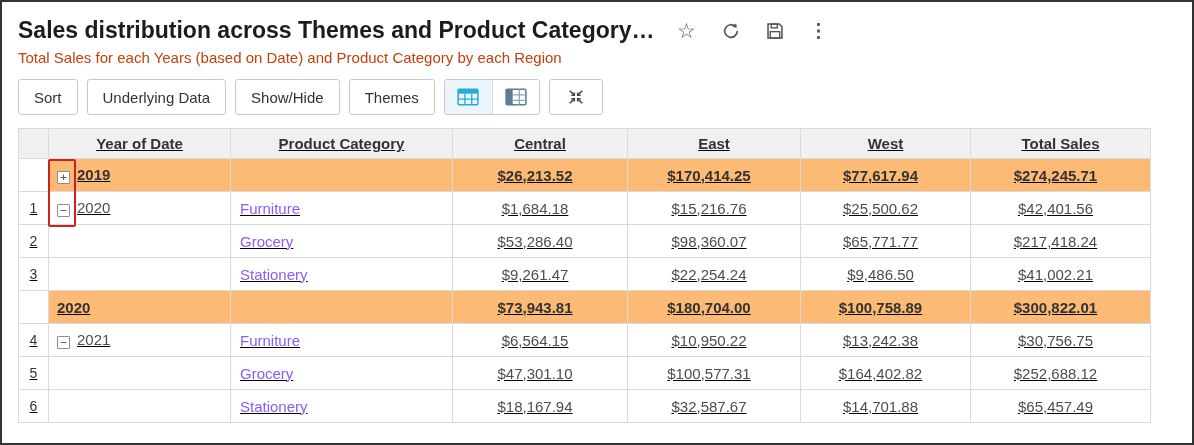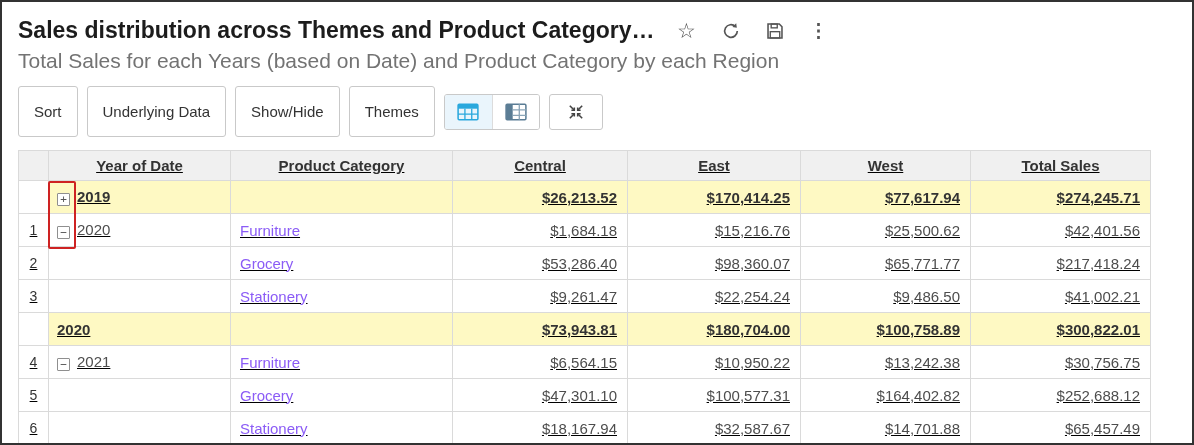--- a/index.html
+++ b/index.html
@@ -8,47 +8,47 @@
     width:1194px; height:445px; border:2px solid #323232; background:#fff;
     overflow:hidden; position:relative;
   }
   
   .title-row { display:flex; align-items:center; margin:15px 16px 0 16px; }
   .page-title { font-size:23px; font-weight:700; color:#1c1c1c; white-space:nowrap; }
   .title-icons { display:flex; align-items:center; gap:24px; margin-left:22px; color:#555; }
   .ti { cursor:pointer; display:flex; align-items:center; justify-content:center; width:20px; height:22px; }
   .star-glyph { font-size:21px; line-height:20px; color:#555; }
   .kebab-glyph { font-size:19px; font-weight:700; color:#555; }
-  .subtitle { margin:5px 16px 0 16px; font-size:21px; color:#737373; }
+  .subtitle { margin:5px 16px 0 16px; font-size:15px; color:#c2410c; }
 
   
   .toolbar { display:flex; align-items:center; gap:9px; margin:13px 16px 13px 16px; }
   .btn {
-    height:51px; padding:0 15px; background:#fff; border:1px solid #c9c9c9;
+    height:36px; padding:0 15px; background:#fff; border:1px solid #c9c9c9;
     border-radius:3px; font-size:15px; color:#333; display:flex; align-items:center;
     cursor:pointer; white-space:nowrap;
   }
   .icon-group { display:flex; border:1px solid #c9c9c9; border-radius:3px; height:36px; overflow:hidden; }
   .icon-btn { width:47px; display:flex; align-items:center; justify-content:center; cursor:pointer; background:#fff; }
   .icon-btn.active { background:#eaf5fc; }
   .icon-btn + .icon-btn { border-left:1px solid #dcdcdc; }
   .solo-btn { width:54px; height:36px; border:1px solid #c9c9c9; border-radius:3px; display:flex; align-items:center; justify-content:center; background:#fff; cursor:pointer; }
 
   
   .table-wrap { position:relative; margin-left:16px; width:1132px;text-decoration:underline; }
   table { border-collapse:collapse; table-layout:fixed; width:1132px; font-size:15px; }
   col.c-num { width:30px; } col.c-year { width:182px; } col.c-cat { width:222px; }
   col.c-central { width:175px; } col.c-east { width:173px; } col.c-west { width:170px; } col.c-total { width:180px; }
   th, td { border:1px solid #dadada; height:33px; padding:0; white-space:nowrap; overflow:hidden; }
   thead th { background:#f0f0f0; font-weight:700; color:#333; height:30px; text-align:center; }
   td.col-num { text-align:center; color:#333; font-size:14px; background:#fff; }
   td.col-year { padding-left:8px; text-align:left; color:#4d4d4d; }
   td.col-cat { padding-left:9px; text-align:left; color:#8b5cf6; }
-  td.val { padding-right:10px; text-align:right; color:#4d4d4d; }
-  tr.subtotal td { background:#fef9c3; font-weight:700; color:#333; }
+  td.val { padding-right:10px; text-align:center; color:#4d4d4d; }
+  tr.subtotal td { background:#fdba74; font-weight:700; color:#333; }
   tr.subtotal td.col-num { background:#fff; font-weight:400; }
   .exp {
     display:inline-block; width:13px; height:13px; line-height:11px; border:1px solid #8f8f8f;
     border-radius:1px; font-size:11px; font-weight:400; text-align:center; color:#555;
     background:#fff; margin-right:7px; vertical-align:-1px; cursor:pointer;
     font-family:"DejaVu Sans Mono", monospace;
   }
   .annotation {
     position:absolute; left:30px; top:31px; width:28px; height:68px;
     border:2px solid #ce2222; border-radius:2px; pointer-events:none;

